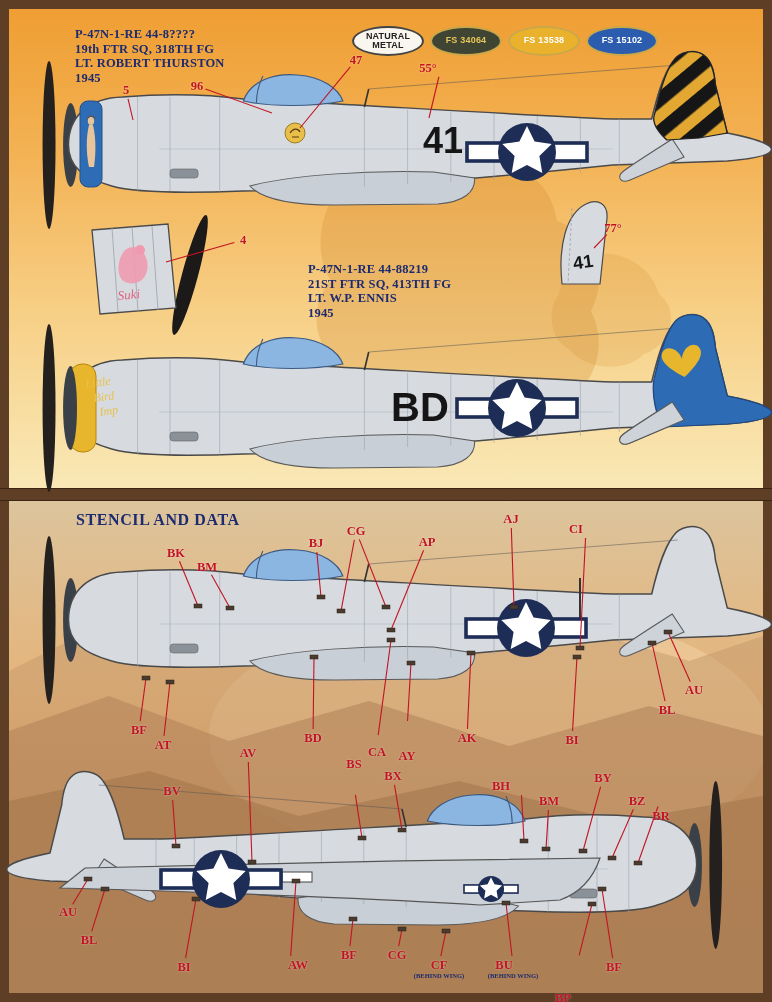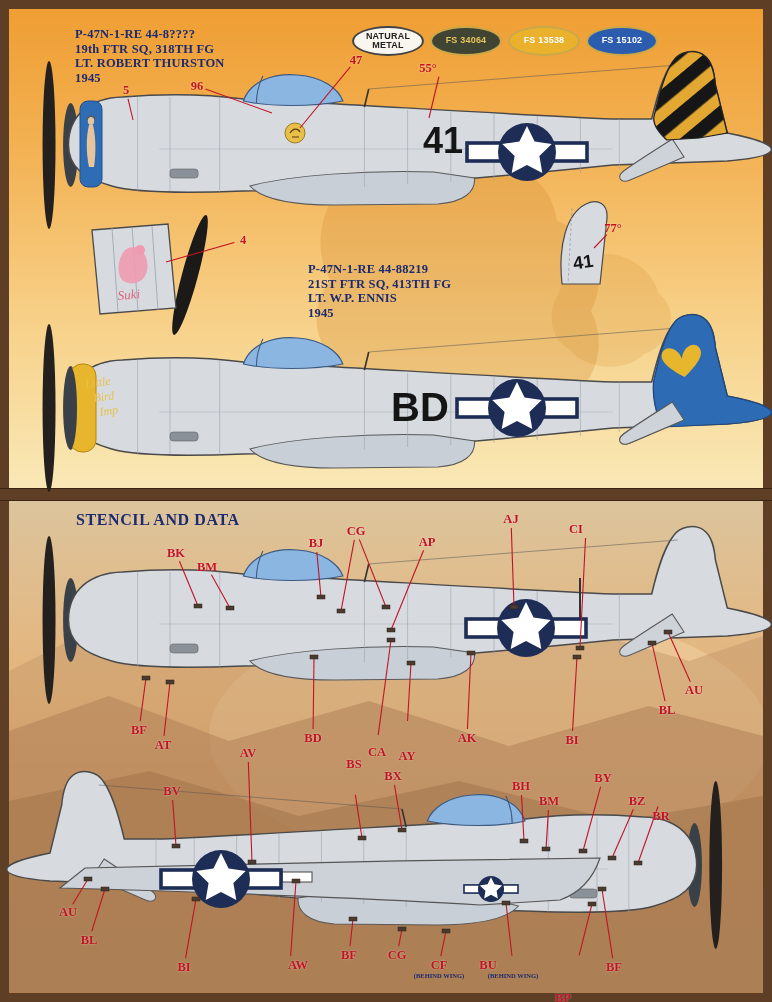--- a/index.html
+++ b/index.html
@@ -262,32 +262,32 @@
       <div class="callout" style="left: 377px; top: 744px; margin-top: 8px;">CA</div>
       <div class="callout" style="left: 407px; top: 756px;">AY</div>
       <div class="callout" style="left: 467px; top: 738px;">AK</div>
       <div class="callout" style="left: 572px; top: 740px;">BI</div>
       <div class="callout" style="left: 667px; top: 710px;">BL</div>
       <div class="callout" style="left: 694px; top: 690px;">AU</div>
       <div class="callout" style="left: 172px; top: 791px;">BV</div>
       <div class="callout" style="left: 248px; top: 753px;">AV</div>
       <div class="callout" style="left: 354px; top: 764px;">BS</div>
       <div class="callout" style="left: 393px; top: 776px; text-align: right;">BX</div>
-      <div class="callout" style="left: 521px; top: 786px;">BH</div>
+      <div class="callout" style="left: 501px; top: 786px;">BH</div>
       <div class="callout" style="left: 549px; top: 801px;">BM</div>
       <div class="callout" style="left: 603px; top: 778px;">BY</div>
       <div class="callout" style="left: 637px; top: 801px;">BZ</div>
       <div class="callout" style="left: 661px; top: 798px; margin-top: 18px;">BR</div>
       <div class="callout" style="left: 68px; top: 912px;">AU</div>
       <div class="callout" style="left: 89px; top: 940px;">BL</div>
       <div class="callout" style="left: 184px; top: 967px;">BI</div>
       <div class="callout" style="left: 290px; top: 965px; margin-left: 8px;">AW</div>
       <div class="callout" style="left: 349px; top: 955px;">BF</div>
       <div class="callout" style="left: 397px; top: 955px;">CG</div>
       <div class="callout" style="left: 439px; top: 965px;">CF</div>
       <div class="callout-note" style="left: 439px; top: 972px;">(BEHIND WING)</div>
-      <div class="callout" style="left: 488px; top: 965px;">BU</div>
+      <div class="callout" style="left: 504px; top: 965px;">BU</div>
       <div class="callout-note" style="left: 513px; top: 972px;">(BEHIND WING)</div>
       <div class="callout" style="left: 563px; top: 964px; margin-top: 34px;">BP</div>
       <div class="callout" style="left: 614px; top: 967px;">BF</div>
     </div>
 
 </div>
 
 </body></html>

